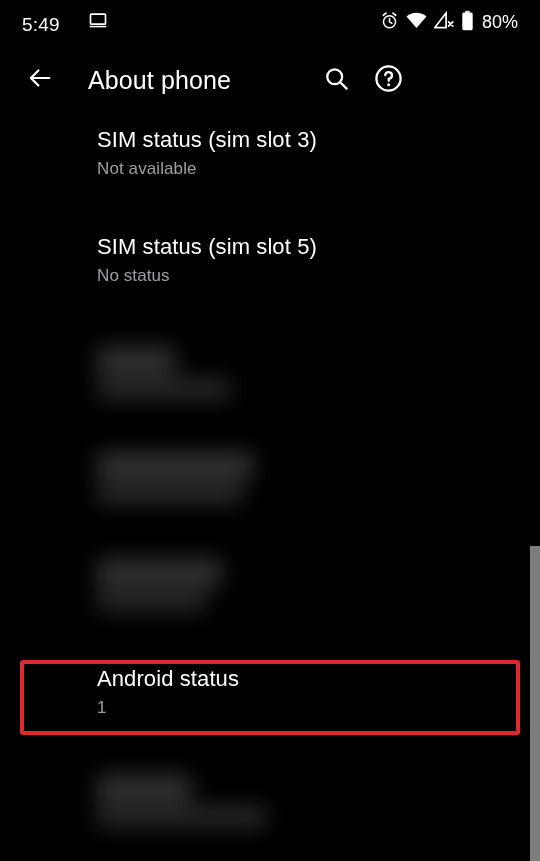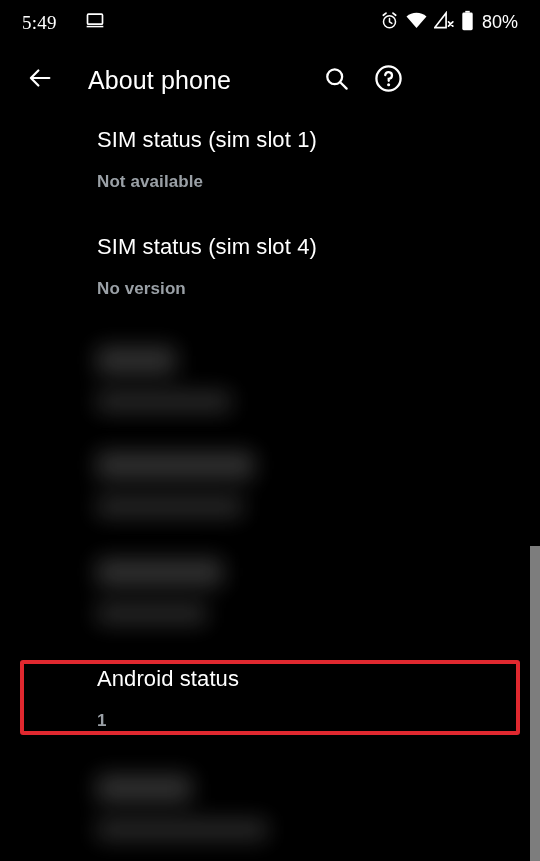--- a/index.html
+++ b/index.html
@@ -23,23 +23,22 @@
     top: 0; left: 0;
     width: 540px;
     height: 44px;
     display: flex;
     align-items: center;
     padding: 0 22px;
     box-sizing: border-box;
   }
   .status-left {
     display: flex;
-    align-items: center;
+    align-items: flex-end;
     gap: 28px;
-    font-family: Liberation Serif, serif;
   }
   .status-clock {
     font-size: 19px;
     font-weight: 500;
     letter-spacing: 0.2px;
     line-height: 1;
     color: #ffffff;
   }
   .status-spacer { flex: 1 1 auto; }
   .status-right {
@@ -111,24 +110,24 @@
   }
   .item-title {
     font-size: 22px;
     font-weight: 400;
     color: #ffffff;
     line-height: 28px;
     letter-spacing: 0.1px;
   }
   .item-sub {
     font-size: 17px;
-    font-weight: 700;
+    font-weight: 400;
     color: #9aa0a6;
     line-height: 24px;
-    margin-top: 16px;
+    margin-top: 3px;
     letter-spacing: 0.1px;
   }
 
   
   .redacted {
     filter: blur(11px);
     opacity: 0.9;
   }
   .redacted .item-title { color: #3a3a3a; }
   .redacted .item-sub   { color: #303030; }
@@ -239,26 +238,26 @@
         <path d="M9.3 9.1 a2.8 2.8 0 1 1 2.9 3.2 v1.6" fill="none" stroke="#ffffff" stroke-width="1.9" stroke-linecap="round"></path>
         <circle cx="12.1" cy="17.2" r="1.25" fill="#ffffff"></circle>
       </svg>
     </span>
   </div>
 </div>
 
 <div class="list">
 
 <div class="list-item" style="top: 12px;">
-      <div class="item-title">SIM status (sim slot 1)</div>
+      <div class="item-title">SIM status (sim slot 3)</div>
       <div class="item-sub">Not available</div>
     </div>
     <div class="list-item" style="top: 119px;">
-      <div class="item-title">SIM status (sim slot 4)</div>
-      <div class="item-sub">No version</div>
+      <div class="item-title">SIM status (sim slot 5)</div>
+      <div class="item-sub">No status</div>
     </div>
     <div class="list-item redacted" style="top: 232px;">
       <div class="item-title">█████</div>
       <div class="item-sub">███████████</div>
     </div>
     <div class="list-item redacted" style="top: 337px;">
       <div class="item-title">██████████</div>
       <div class="item-sub">████████████</div>
     </div>
     <div class="list-item redacted" style="top: 444px;">

